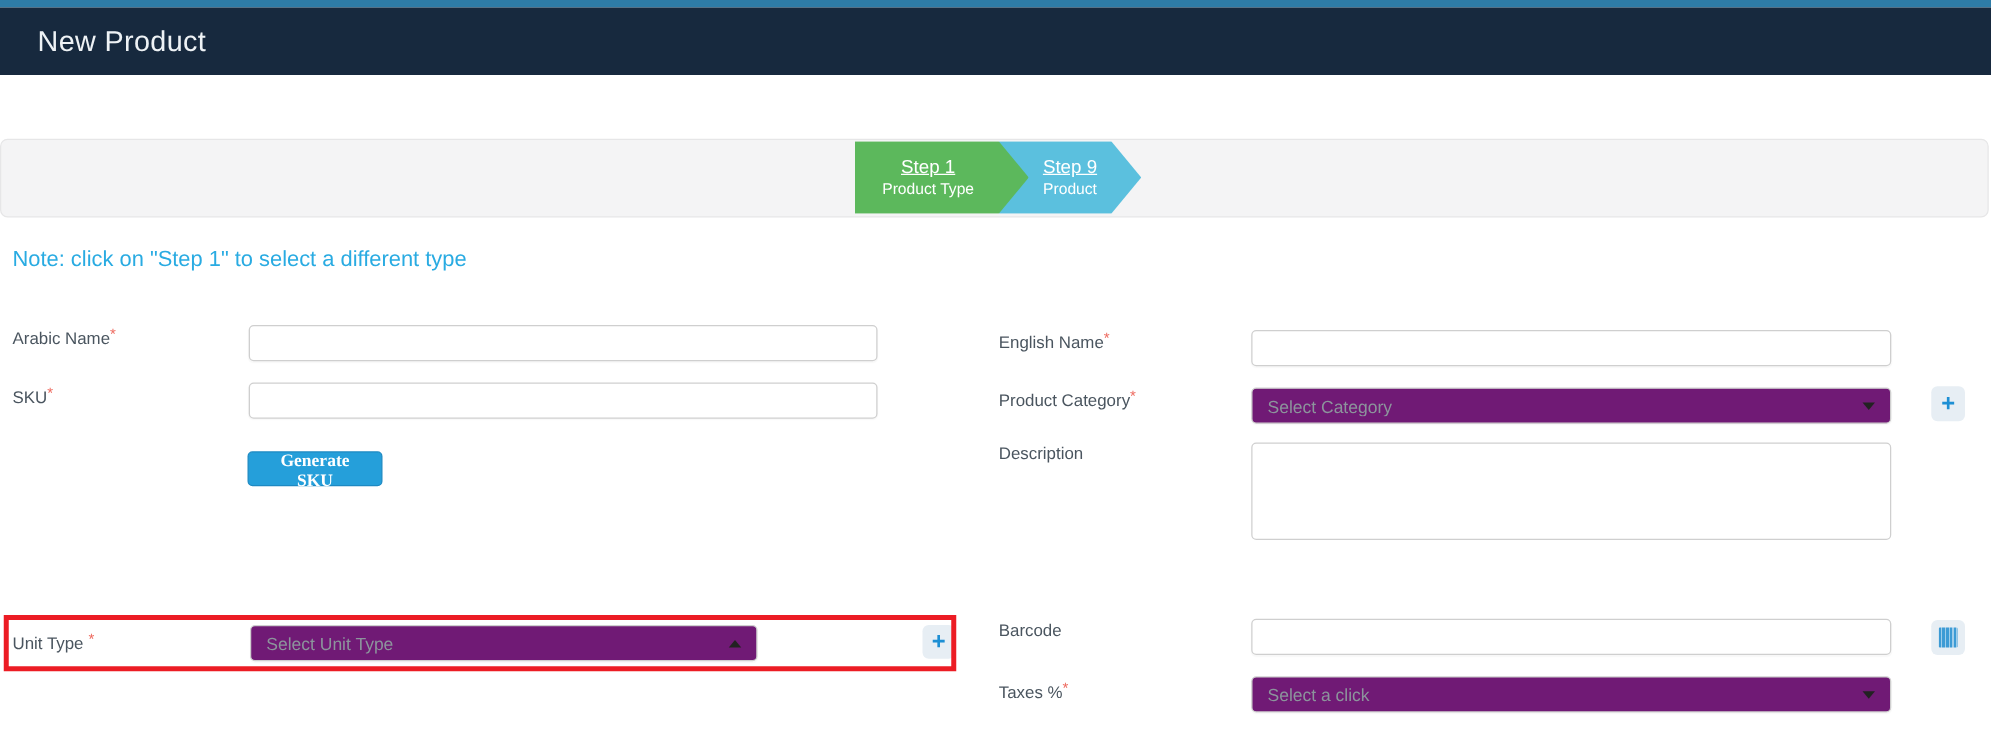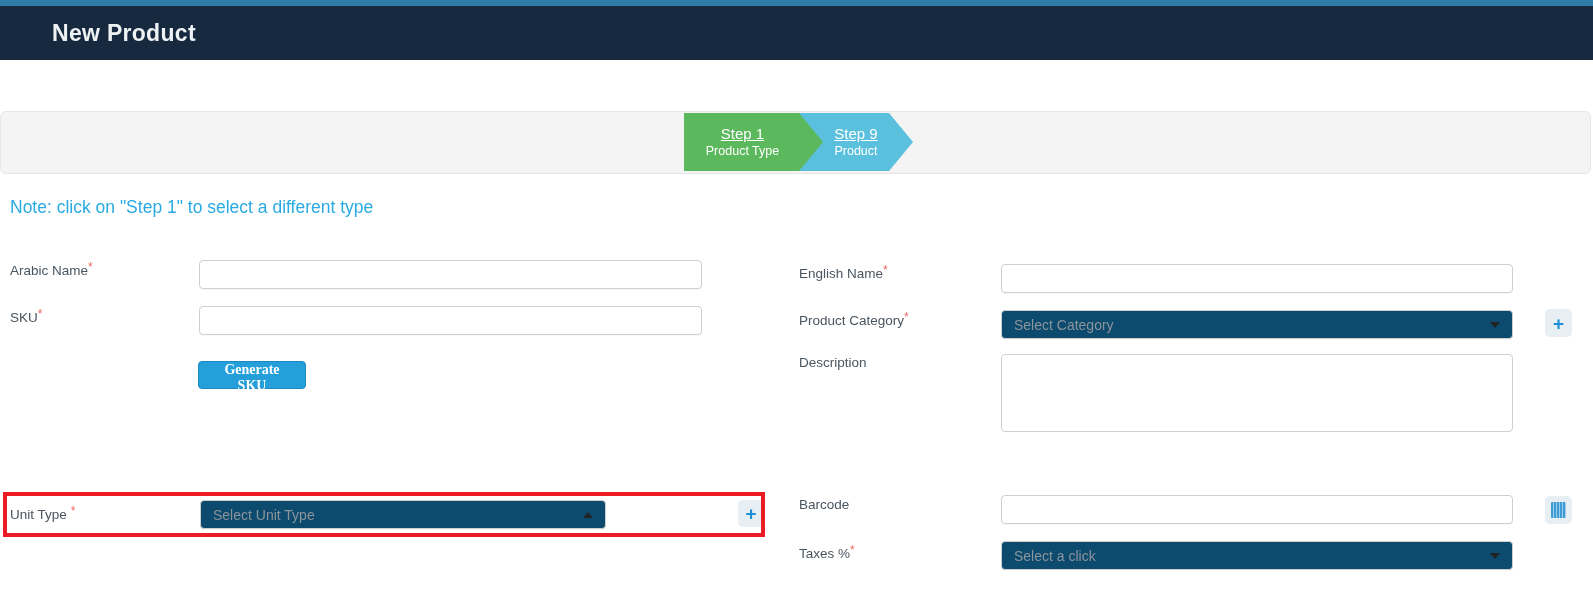--- a/index.html
+++ b/index.html
@@ -6,21 +6,21 @@
   body{
     width:1593px;height:601px;position:relative;overflow:hidden;
     font-family:"Liberation Sans", sans-serif;
     -webkit-font-smoothing:antialiased;
   }
   
   .top-strip{position:absolute;left:0;top:0;width:100%;height:6px;background:#2e7ca7;}
   .app-header{position:absolute;left:0;top:6px;width:100%;height:54px;background:#17293e;}
   .app-header .title{
     position:absolute;left:30px;top:0;line-height:54px;
-    color:#eef2f5;font-size:23px;font-weight:700;letter-spacing:.3px;margin-left:22px;
+    color:#eef2f5;font-size:23px;font-weight:400;letter-spacing:.3px;
   }
   
   .wizard-band{
     position:absolute;left:0;top:111px;width:1591px;height:63px;
     background:#f4f4f5;border:1px solid #e6e6e7;border-radius:6px;
     box-sizing:border-box;
   }
   .steps{position:absolute;left:684px;top:113px;height:58px;display:flex;}
   .step{
     height:58px;display:flex;flex-direction:column;justify-content:center;align-items:center;
@@ -43,21 +43,21 @@
   .req{color:#ee6a5f;font-size:12px;position:relative;top:-4px;}
   .req.spaced{margin-left:4px;}
   .txt-input{
     position:absolute;box-sizing:border-box;height:29px;
     border:1px solid #cfcfcf;border-radius:4px;background:#fff;
     padding:0 12px;font-family:"Liberation Sans",sans-serif;font-size:14px;color:#333;
     box-shadow:0 1px 1px rgba(0,0,0,0.03);outline:none;
   }
   .sel{
     position:absolute;box-sizing:border-box;height:29px;
-    border:1px solid #cfcfcf;border-radius:4px;background:#0c4a6e;
+    border:1px solid #cfcfcf;border-radius:4px;background:#701a75;
     display:flex;align-items:center;padding:0 26px 0 12px;cursor:pointer;
     box-shadow:0 1px 1px rgba(0,0,0,0.03);
   }
   .sel .ph{font-size:14px;color:#8c949c;flex:1;white-space:nowrap;overflow:hidden;}
   .caret-down{
     position:absolute;right:12px;top:50%;margin-top:-3px;width:0;height:0;
     border-left:5px solid transparent;border-right:5px solid transparent;border-top:6px solid #222;
   }
   .caret-up{
     position:absolute;right:12px;top:50%;margin-top:-3px;width:0;height:0;

